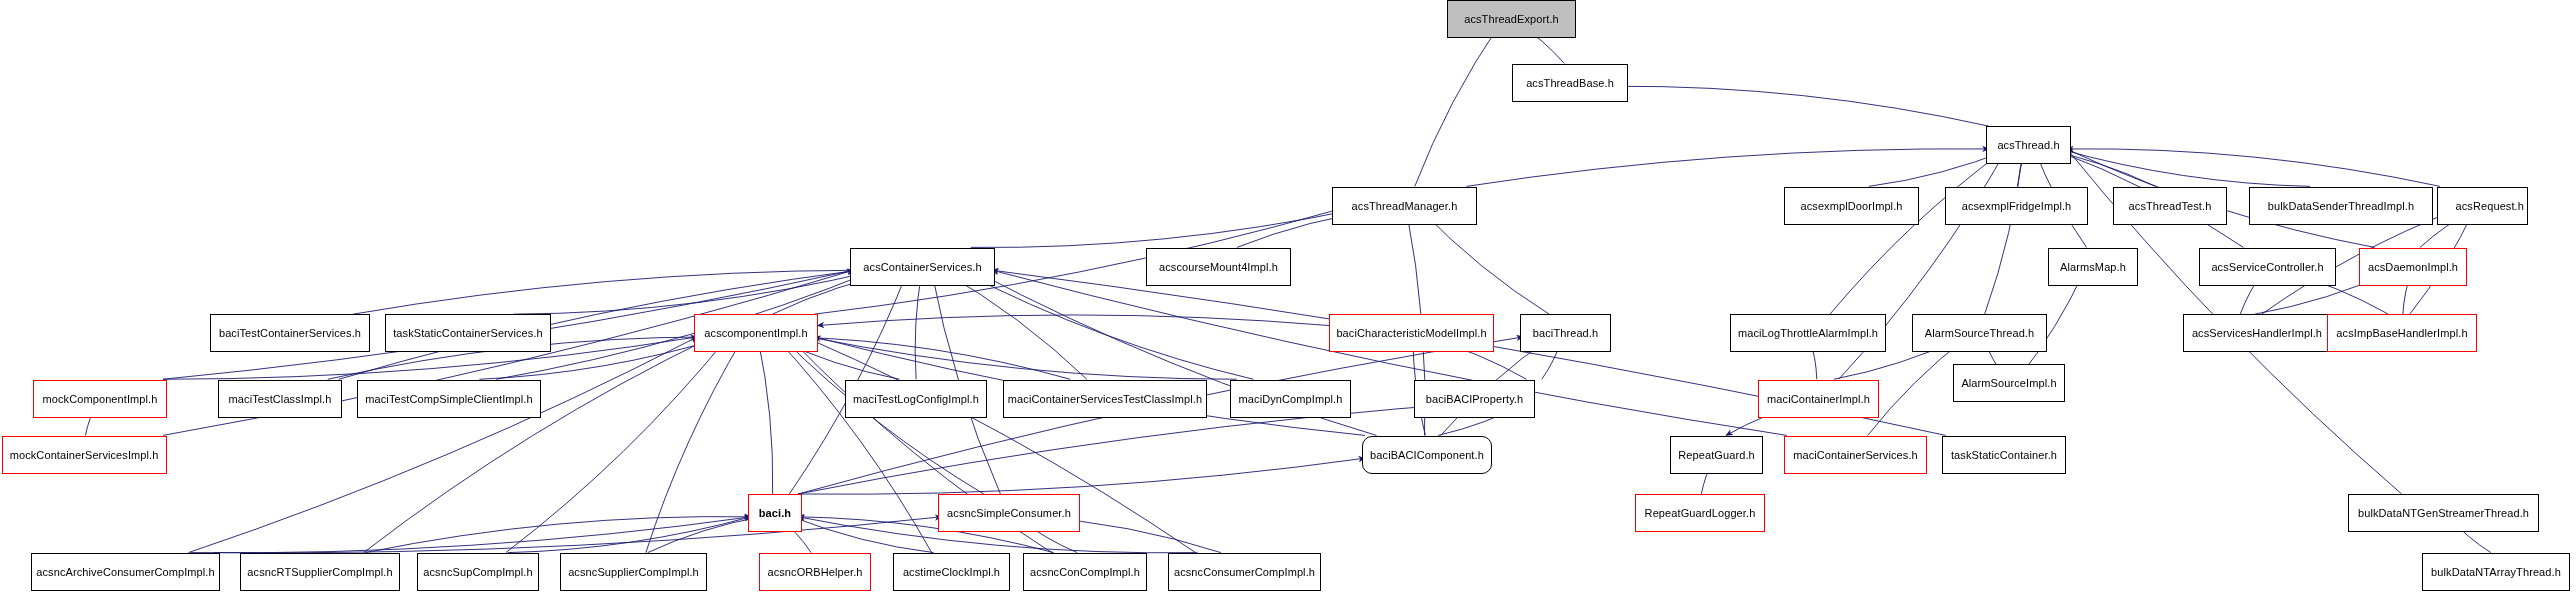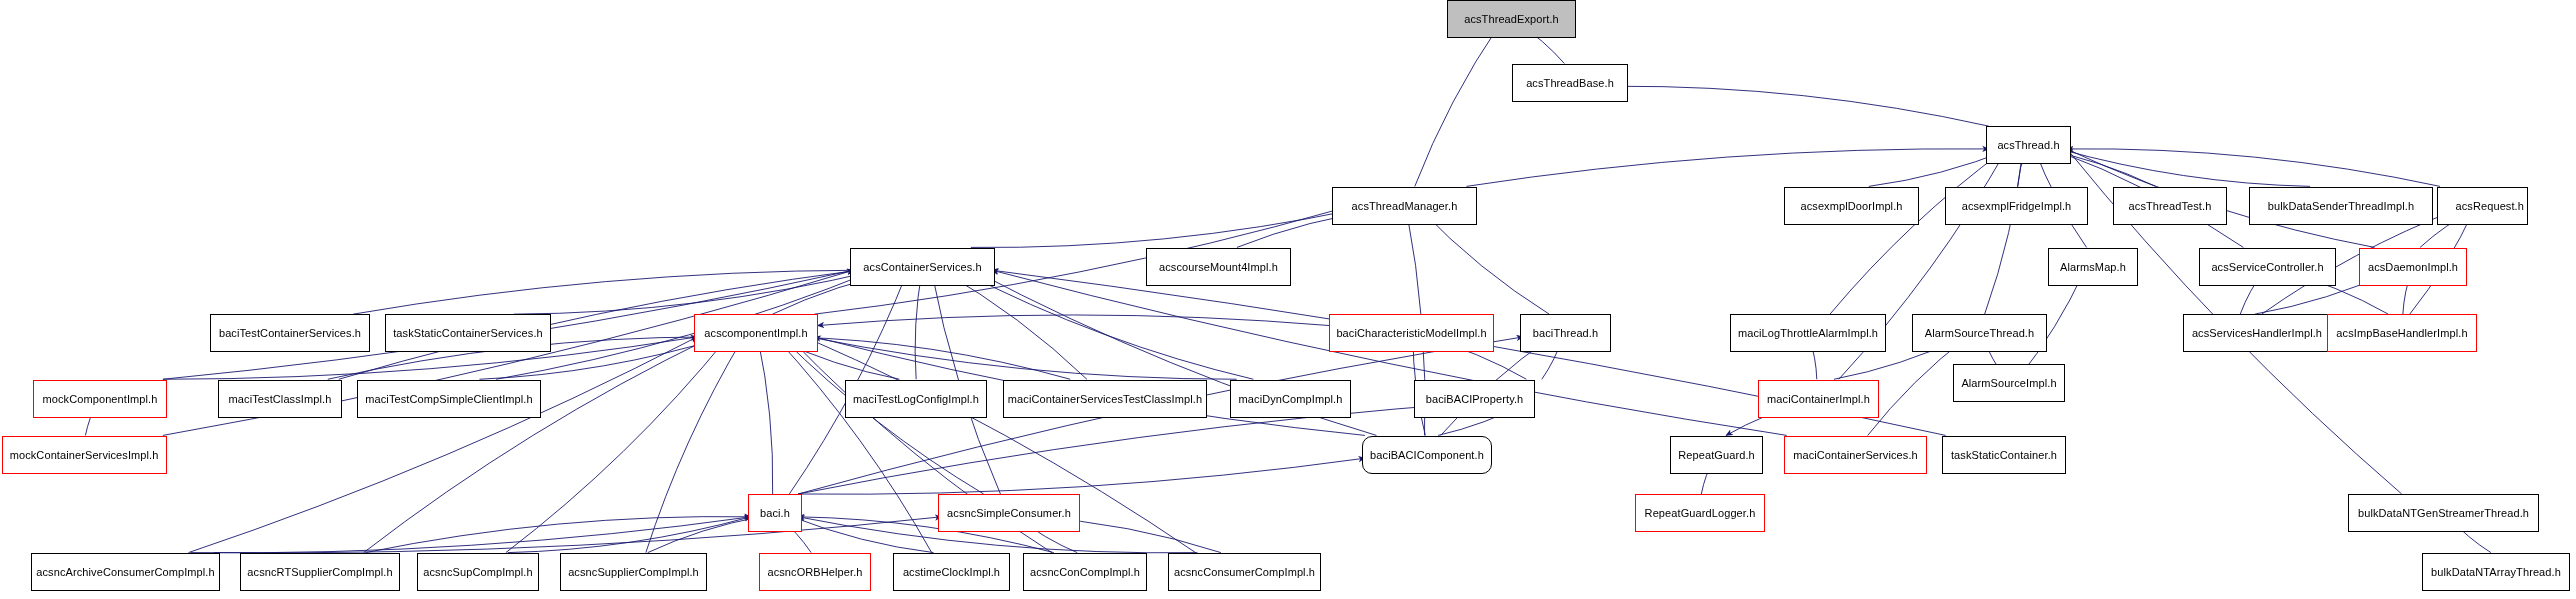--- a/index.html
+++ b/index.html
@@ -264,21 +264,21 @@
       </div>
       <div class="gnode" style="left: 1670px; top: 436px; width: 93px;">
         <span class="lbl">RepeatGuard.h</span>
       </div>
       <div class="gnode red" style="left: 1784px; top: 436px; width: 143px;">
         <span class="lbl">maciContainerServices.h</span>
       </div>
       <div class="gnode" style="left: 1942px; top: 436px; width: 124px;">
         <span class="lbl">taskStaticContainer.h</span>
       </div>
-      <div class="gnode red" style="left: 748px; top: 494px; width: 54px;">
+      <div class="gnode red" style="left: 748px; top: 494px; width: 54px; font-weight: bold;">
         <span class="lbl">baci.h</span>
       </div>
       <div class="gnode red" style="left: 938px; top: 494px; width: 142px;">
         <span class="lbl">acsncSimpleConsumer.h</span>
       </div>
       <div class="gnode" style="left: 2348px; top: 494px; width: 191px;">
         <span class="lbl">bulkDataNTGenStreamerThread.h</span>
       </div>
       <div class="gnode" style="left: 31px; top: 553px; width: 189px;">
         <span class="lbl">acsncArchiveConsumerCompImpl.h</span>

